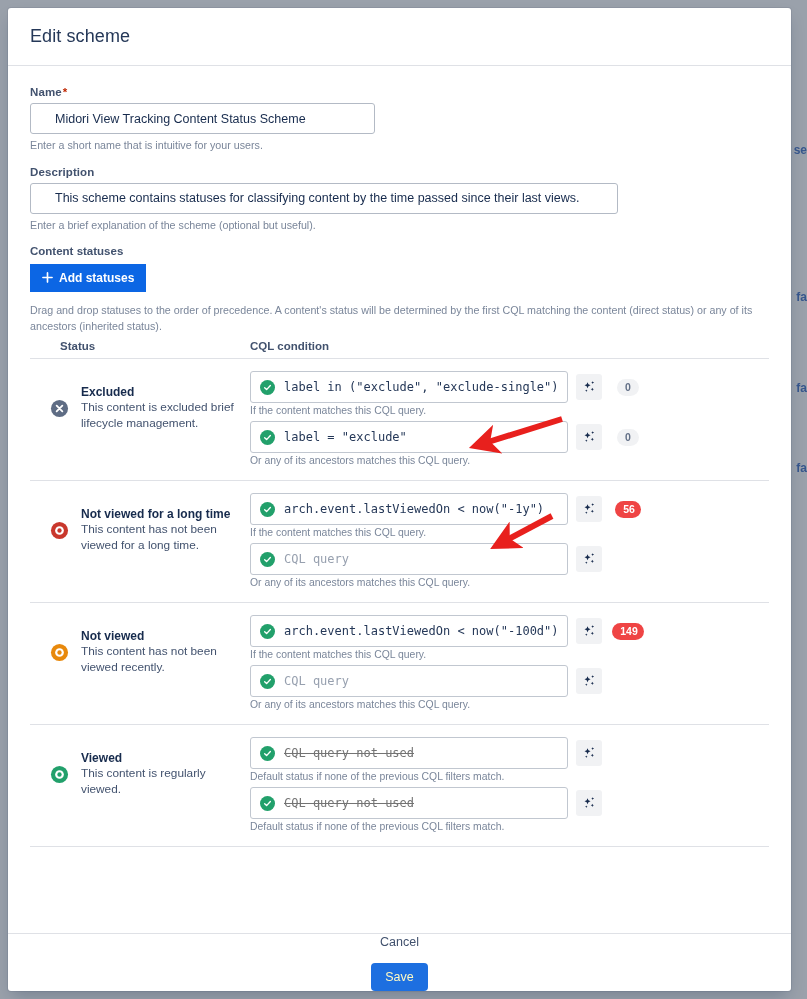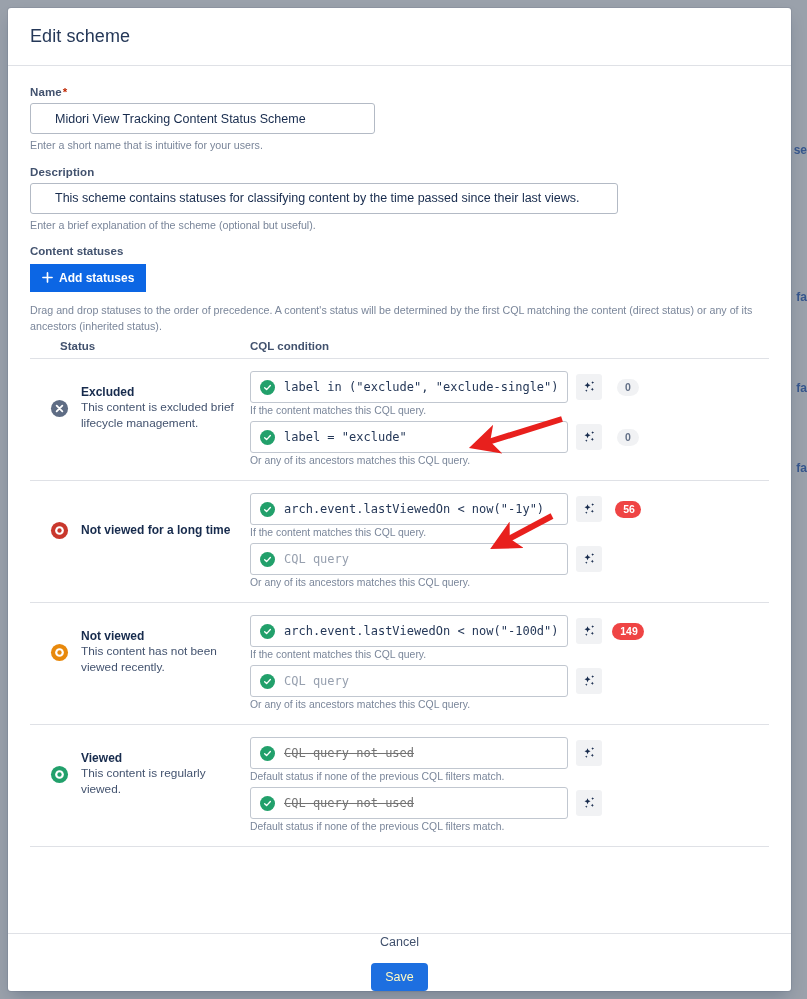--- a/index.html
+++ b/index.html
@@ -421,20 +421,21 @@
             <div class="status-cell">
               <span class="status-icon">
                 <svg width="19" height="19" viewBox="0 0 20 20">
                   <circle cx="10" cy="10" r="9" fill="#c9372c"></circle>
                   <circle cx="10" cy="10" r="4.6" fill="#ffffff"></circle>
                   <circle cx="10" cy="10" r="2.3" fill="#c9372c"></circle>
                 </svg>
               </span>
               <div class="status-text">
                 <div class="status-name">Not viewed for a long time</div>
+                <div class="status-desc">This content has not been viewed for a long time.</div>
               </div>
             </div>
             <div class="cql-cell">
               <div class="cql-group">
                 <div class="cql-line">
                   <div class="cql-input">
                     <span class="check-icon">
                       <svg width="9" height="9" viewBox="0 0 12 12">
                         <path d="M2.2 6.2l2.6 2.6 5-5.4" stroke="#fff" stroke-width="1.8" fill="none" stroke-linecap="round" stroke-linejoin="round"></path>
                       </svg>

